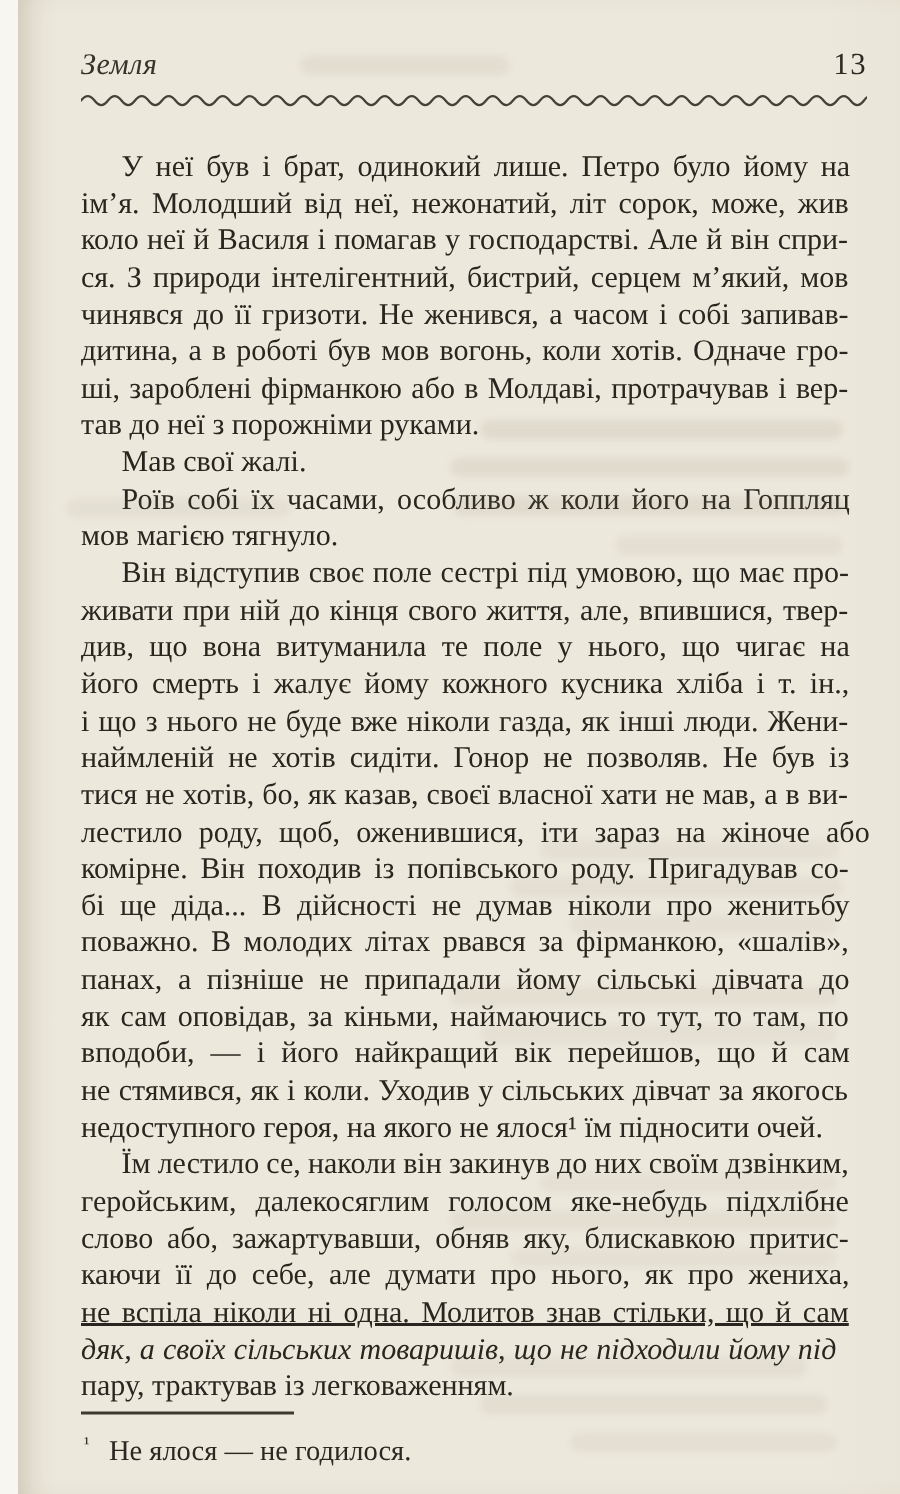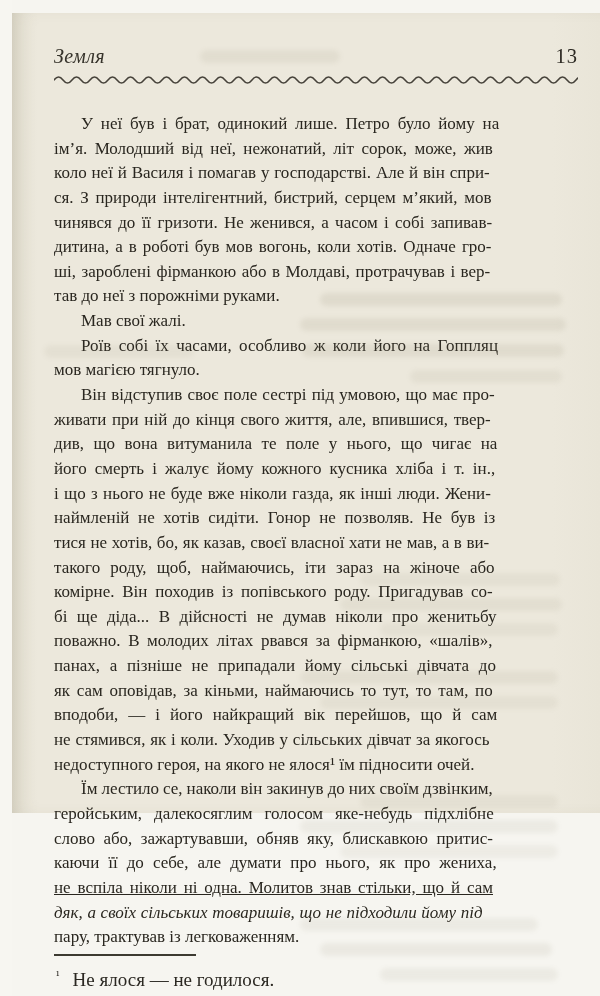--- a/index.html
+++ b/index.html
@@ -6,22 +6,22 @@
     margin: 0; padding: 0;
     width: 600px; height: 996px;
     overflow: hidden;
     background: #f6f5f0;
     font-family: "Liberation Serif", "DejaVu Serif", serif;
   }
   .stage { position: relative; width: 600px; height: 996px; }
 
   
   .page {
-    position: absolute; left: 12px; top: 13px;
-    width: 588px; height: 800px;
+    position: absolute; left: 12px; top: 0;
+    width: 588px; height: 996px;
     background: linear-gradient(90deg, #e7e3d5 0px, #ece8dc 26px, #ece8dc 540px, #e9e5d8 588px);
     box-shadow: inset 14px 0 22px -14px rgba(95,85,60,0.28);
   }
   
   .scan-edge {
     position: absolute; left: 0; top: 0;
     width: 12px; height: 996px;
     background: #f7f6f1;
   }
 
@@ -38,21 +38,21 @@
     font-size: 20.5px;
     color: #2d2a23;
     letter-spacing: 1px;
   }
 
   .wavy { position: absolute; left: 42px; top: 60px; width: 524px; height: 14px; }
 
   .body-text {
     position: absolute; left: 42px; top: 99px; width: 524px;
     color: #29261f;
-    font-size: 17px;
+    font-size: 20px;
   }
   .line {
     height: 24.65px;
     line-height: 24.65px;
     white-space: nowrap;
     overflow: visible;
   }
   .line.first { padding-left: 27px; }
   .line span {
     display: inline-block;
@@ -121,21 +121,21 @@
           <div class="line last"><span>мов магією тягнуло.</span></div>
         </div>
         <div>
           <div class="line first"><span style="word-spacing: 0.921875px;">Він відступив своє поле сестрі під умовою, що має про-</span></div>
           <div class="line"><span style="word-spacing: 1.42014px;">живати при ній до кінця свого життя, але, впившися, твер-</span></div>
           <div class="line"><span style="word-spacing: 5.2px;">див, що вона витуманила те поле у нього, що чигає на</span></div>
           <div class="line"><span style="word-spacing: 3.86875px;">його смерть і жалує йому кожного кусника хліба і т. ін.,</span></div>
           <div class="line"><span style="word-spacing: 1.10417px;">і що з нього не буде вже ніколи газда, як інші люди. Жени-</span></div>
           <div class="line"><span style="word-spacing: 4.375px;">наймленій не хотів сидіти. Гонор не позволяв. Не був із</span></div>
           <div class="line"><span style="word-spacing: 0.331731px;">тися не хотів, бо, як казав, своєї власної хати не мав, а в ви-</span></div>
-          <div class="line"><span style="word-spacing: 5.91016px;">такого роду, щоб, наймаючись, іти зараз на жіноче або</span></div>
+          <div class="line"><span style="word-spacing: 5.91016px;">лестило роду, щоб, оженившися, іти зараз на жіноче або</span></div>
           <div class="line"><span style="word-spacing: 3.53125px;">комірне. Він походив із попівського роду. Пригадував со-</span></div>
           <div class="line"><span style="word-spacing: 5.22222px;">бі ще діда... В дійсності не думав ніколи про женитьбу</span></div>
           <div class="line"><span style="word-spacing: 3.35268px;">поважно. В молодих літах рвався за фірманкою, «шалів»,</span></div>
           <div class="line"><span style="word-spacing: 5.42578px;">панах, а пізніше не припадали йому сільські дівчата до</span></div>
           <div class="line"><span style="word-spacing: 2.42969px;">як сам оповідав, за кіньми, наймаючись то тут, то там, по</span></div>
           <div class="line"><span style="word-spacing: 5.74653px;">вподоби, — і його найкращий вік перейшов, що й сам</span></div>
           <div class="line"><span style="word-spacing: 0.53125px;">не стямився, як і коли. Уходив у сільських дівчат за якогось</span></div>
           <div class="line last"><span>недоступного героя, на якого не ялося¹ їм підносити очей.</span></div>
         </div>
         <div>

